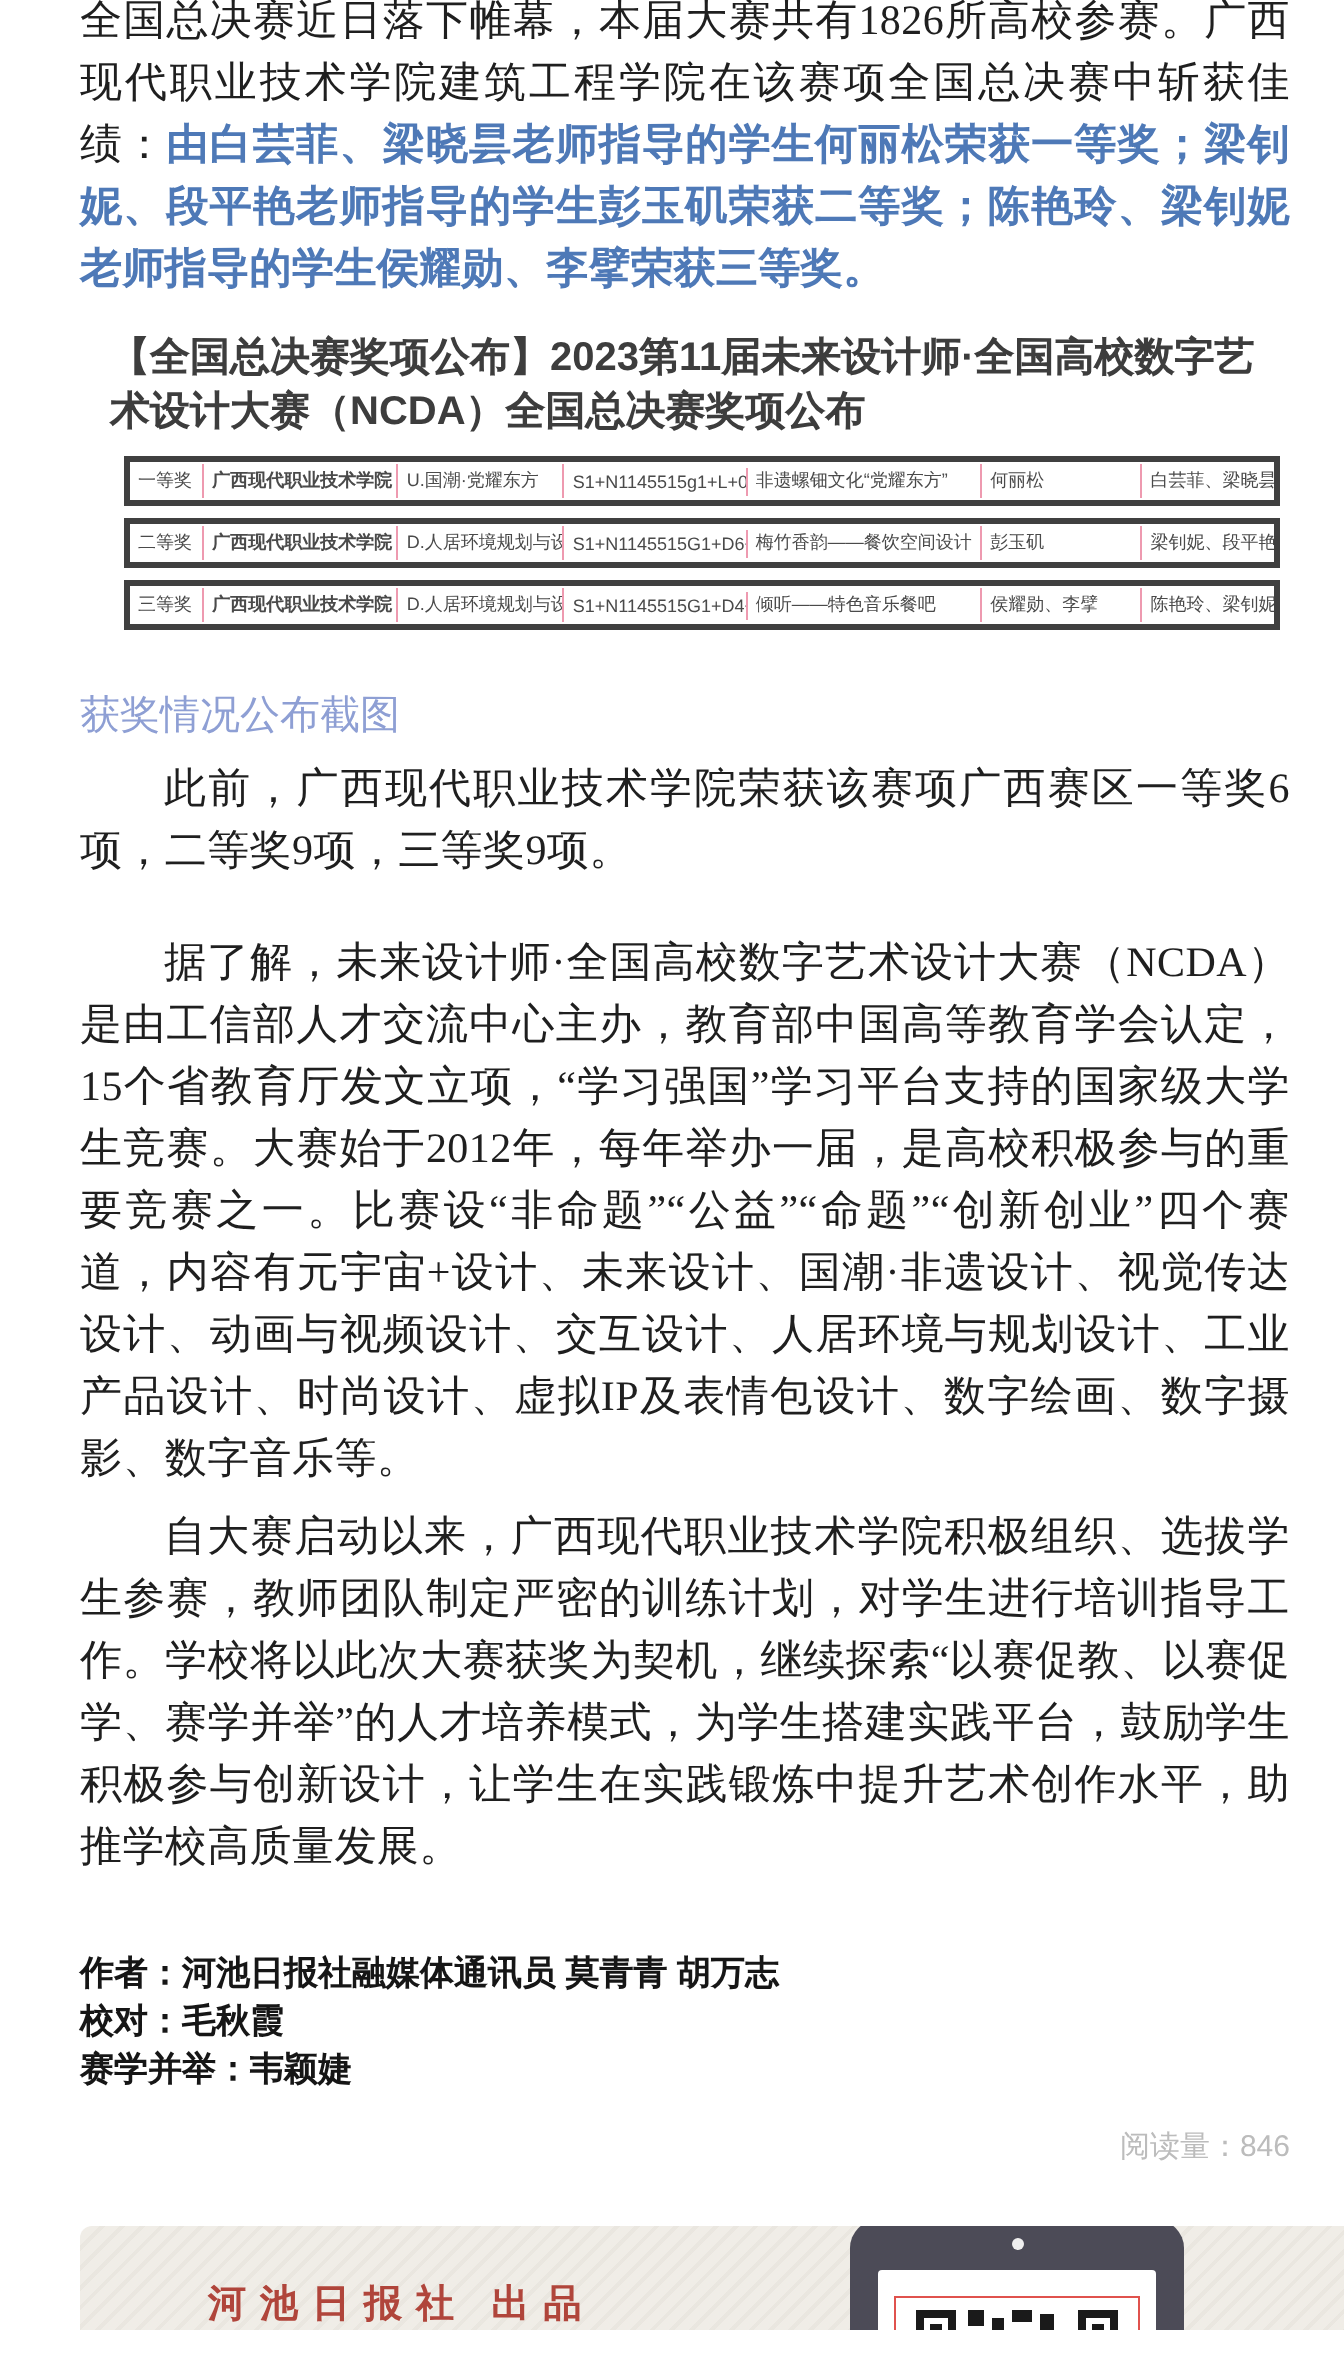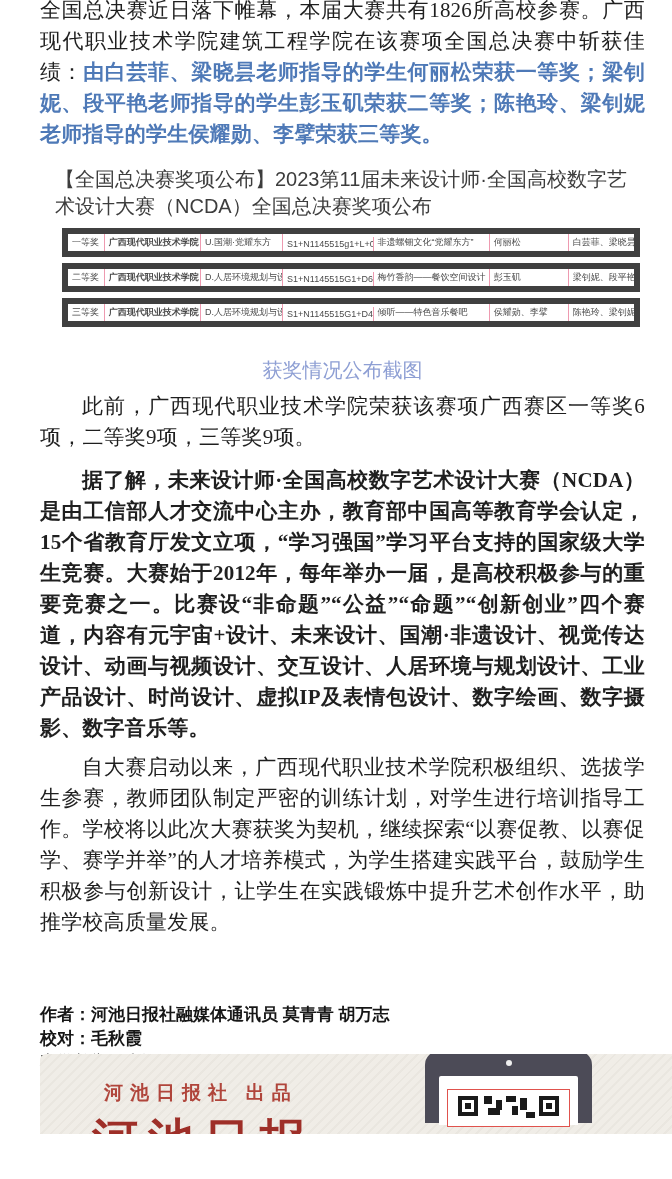--- a/index.html
+++ b/index.html
@@ -14,59 +14,59 @@
     font-size:21px; line-height:31px; color:#1f1f1f;
     text-align:justify; letter-spacing:0.2px;
   }
   .para.indent { text-indent:2em; }
   .p1 { margin-top:-5px; }
   .blue-strong { color:#4e79b7; font-weight:bold; }
 
   .shot { margin-top:16px; background:#ffffff; }
   .shot-heading {
     font-family:"Liberation Sans","DejaVu Sans",sans-serif;
-    font-weight:normal; color:#3d3d3d; font-size:20px; line-height:27px;
+    font-weight:bold; color:#3d3d3d; font-size:20px; line-height:27px;
     padding:0 10px 0 15px; text-align:left;
   }
   .award-table { margin:8px 0 0 22px; width:578px;
     font-family:"Liberation Sans","DejaVu Sans",sans-serif; }
   .t-row {
-    display:flex; align-items:flex-end; border:6px solid #404040;
+    display:flex; align-items:center; border:3px solid #404040;
     margin-bottom:6px; background:#fff; min-height:25px;
   }
   .t-cell {
     font-size:9px; color:#4a4a4a; padding:2px 3px 2px 4px;
     border-right:1px solid #ee9ab0; display:flex; align-items:center;
     overflow:hidden; white-space:nowrap;
   }
   .t-cell:last-child { border-right:none; }
   .c1{width:6.5%;} .c2{width:17%;font-weight:bold;} .c3{width:14.5%;} .c4{width:16%;}
   .c5{width:20.5%;} .c6{width:14%;} .c7{width:11.5%;}
 
   .caption {
-    margin-top:30px; text-align:center; color:#8e9fd4;
+    margin-top:30px; color:#8e9fd4;
     font-size:20px; line-height:26px;
   }
   .p2 { margin-top:8px; }
-  .p3 { margin-top:12px;font-weight:bold; }
+  .p3 { margin-top:25px; }
   .p4 { margin-top:8px; }
 
   .credits {
-    margin-top:65px;
+    margin-top:36px;
     font-family:"Liberation Sans","DejaVu Sans",sans-serif;
     font-size:17px; line-height:24px; color:#161616; font-weight:600;
   }
   .read-count {
     margin-top:18px; text-align:right; color:#bcbcbc;
     font-family:"Liberation Sans","DejaVu Sans",sans-serif;
     font-size:15px; line-height:18px; padding-right:0;
   }
 
   .banner {
-    position:absolute; left:40px; right:0; top:1054px; height:80px;
+    position:absolute; left:40px; right:0; top:1113px; height:52px;
     background:
       repeating-linear-gradient(135deg, rgba(120,110,90,0.05) 0 2px, rgba(0,0,0,0) 2px 7px),
       #f0ede7;
     border-top-left-radius:6px;
     overflow:hidden;
   }
   .banner-publisher {
     position:absolute; left:64px; top:26px;
     color:#b0453b; font-size:19px; font-weight:600; letter-spacing:7px;
     font-family:"Liberation Serif","DejaVu Serif",serif;

